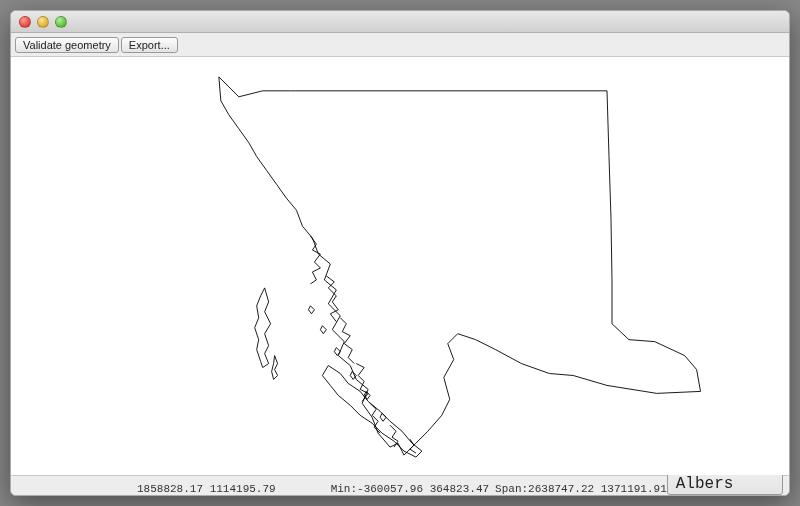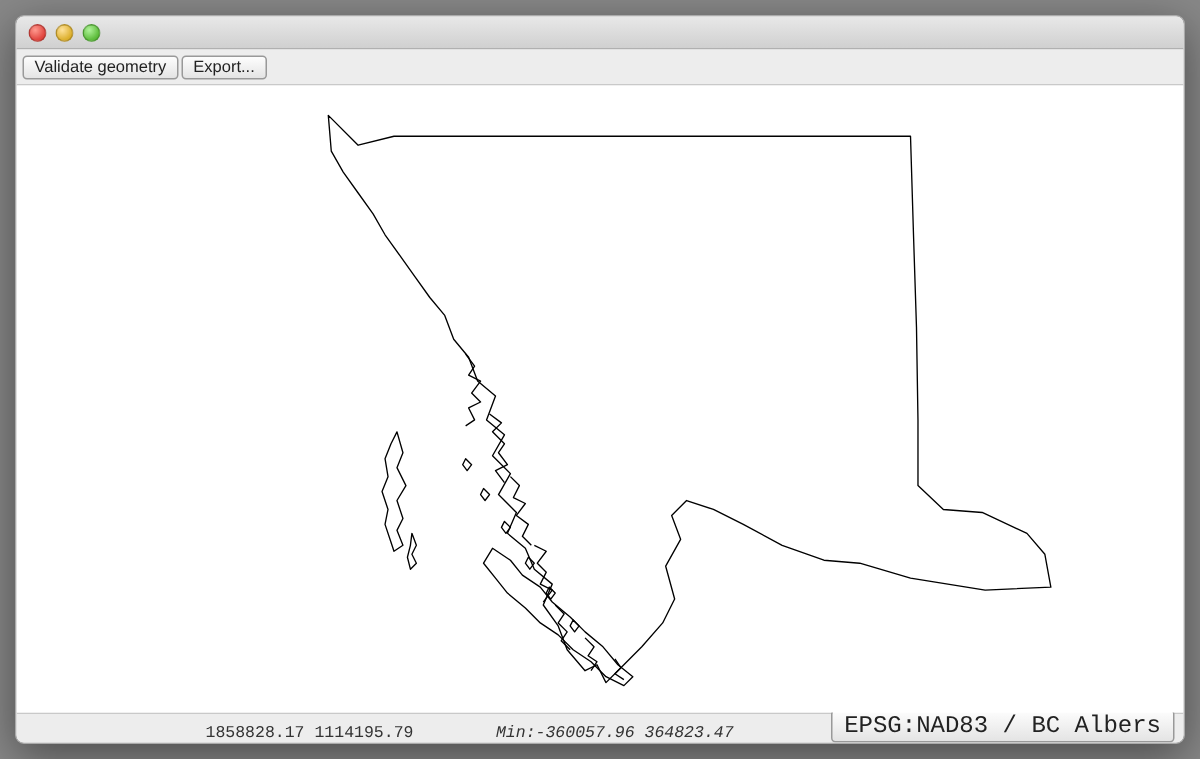--- a/index.html
+++ b/index.html
@@ -78,21 +78,21 @@
       background: #ededed;
       border-top: 1px solid #c9c9c9;
       display: flex;
       align-items: flex-end;
       font-family: "Courier New", monospace;
       font-size: 11px;
       color: #333;
       padding: 0 6px;
     }
     .status-coords { margin-left: 120px; }
-    .status-min    { margin-left: 55px; font-style: italic; }
+    .status-min    { margin-left: 55px; }
     .status-span   { margin-left: 6px; }
     .status-spacer { flex: 1; }
     .proj-box {
       font-family: "Courier New", monospace;
       font-size: 16px;
       padding: 1px 8px;
       background: linear-gradient(#fdfdfd, #e4e4e4);
       border: 1px solid #999;
       border-radius: 3px;
       color: #222;
@@ -162,17 +162,20 @@
     </svg>
   </div>
 
   <div class="statusbar">
     <span class="status-coords">
       <span>1858828.17</span>&nbsp;<span>1114195.79</span>
     </span>
     <span class="status-min">
       <span>Min:</span><span>-360057.96</span>&nbsp;<span>364823.47</span>
     </span>
+    <span class="status-span">
+      <span>Span:</span><span>2638747.22</span>&nbsp;<span>1371191.91</span>
+    </span>
     <span class="status-spacer"></span>
     <span class="proj-box">EPSG:NAD83 / BC Albers</span>
   </div>
 
 </div>
 
 </body></html>

